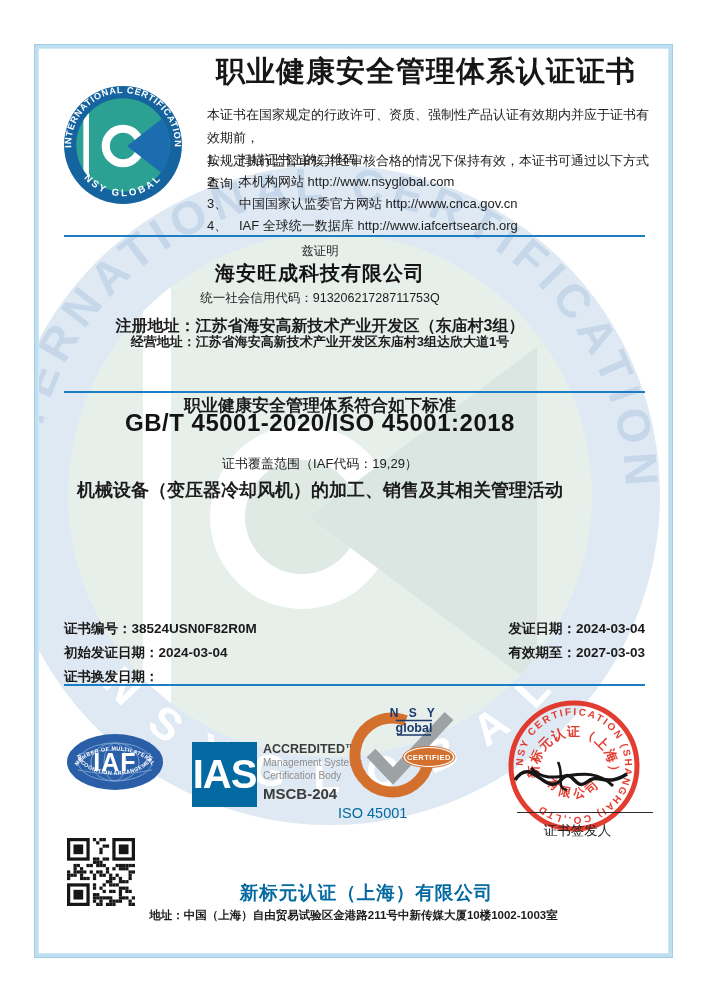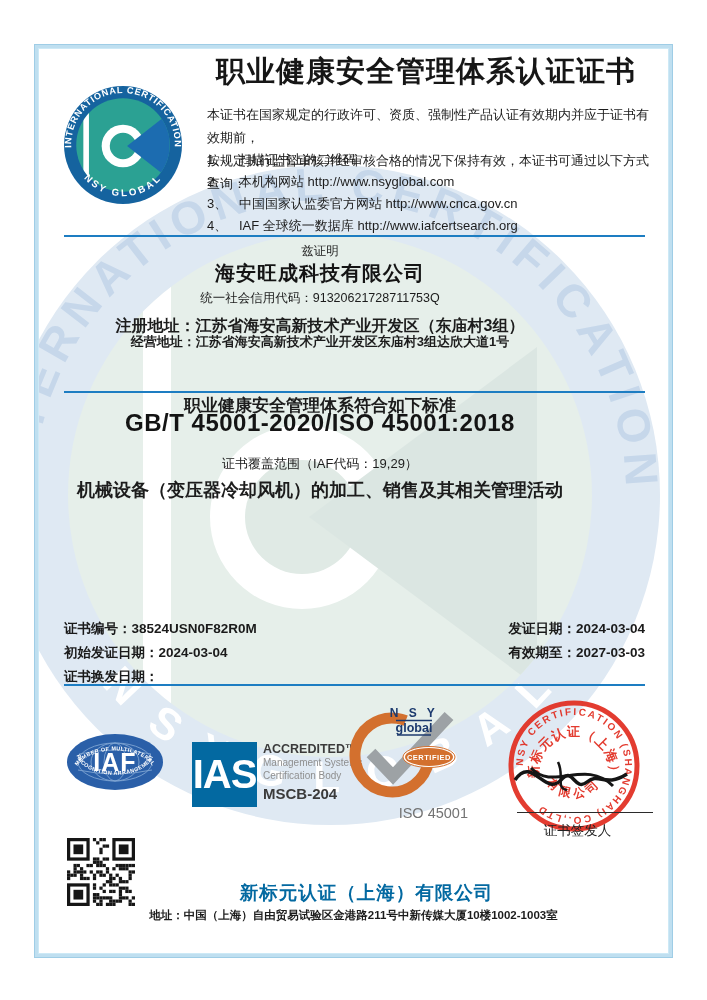--- a/index.html
+++ b/index.html
@@ -35,21 +35,21 @@
   .scope{top:478px;font-size:18px;font-weight:700;}
   .det{font-size:13.5px;font-weight:600;color:#1a1a1a;}
   .detL{left:64px;}
   .detR{right:62px;text-align:right;margin-left:45px;}
   .ias-box{left:192px;top:742px;width:65px;height:65px;background:#0369a1;color:#fff;
     font-size:40px;font-weight:700;text-align:center;line-height:65px;letter-spacing:-1px;}
   .ias-text{left:263px;top:742px;width:110px;}
   .ias-acc{font-size:12.5px;font-weight:700;color:#3b3b3b;line-height:14px;}
   .ias-sub{font-size:10px;color:#8f8f8f;line-height:13px;}
   .ias-code{font-size:15px;font-weight:700;color:#3b3b3b;margin-top:3px;}
-  .iso-label{left:338px;top:805px;width:130px;text-align:right;font-size:14.5px;color:#737373;}
+  .iso-label{left:338px;top:805px;width:130px;text-align:left;font-size:14.5px;color:#0369a1;}
   .sig-line{left:517px;top:812px;width:136px;border-top:1.5px solid #2b2b2b;}
   .signer{left:505px;top:822px;width:145px;text-align:center;font-size:13.5px;color:#222;}
   .footer{left:35px;width:637px;text-align:center;}
   .f-company{top:880px;font-size:18.5px;font-weight:700;letter-spacing:1px;color:#0369a1;padding-left:13px;}
   .f-addr{top:908px;font-size:11.5px;font-weight:600;}
   .f-contact{top:926px;font-size:11.5px;font-weight:600;}
 </style>
 </head>
 <body>
 

